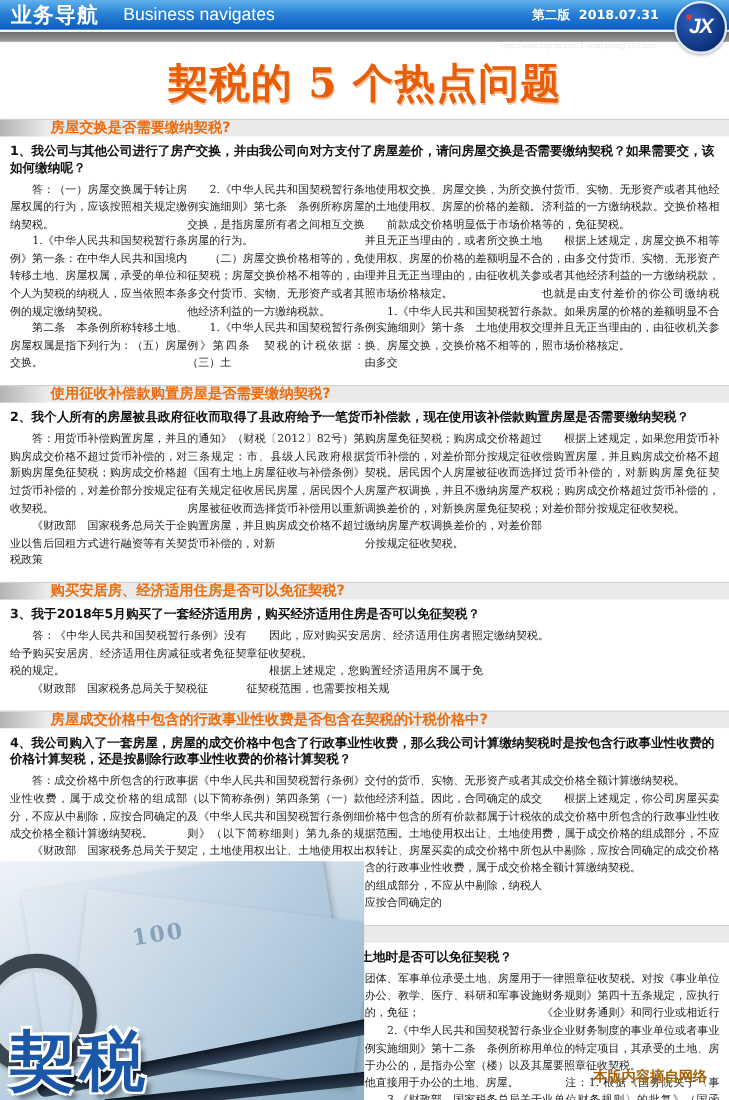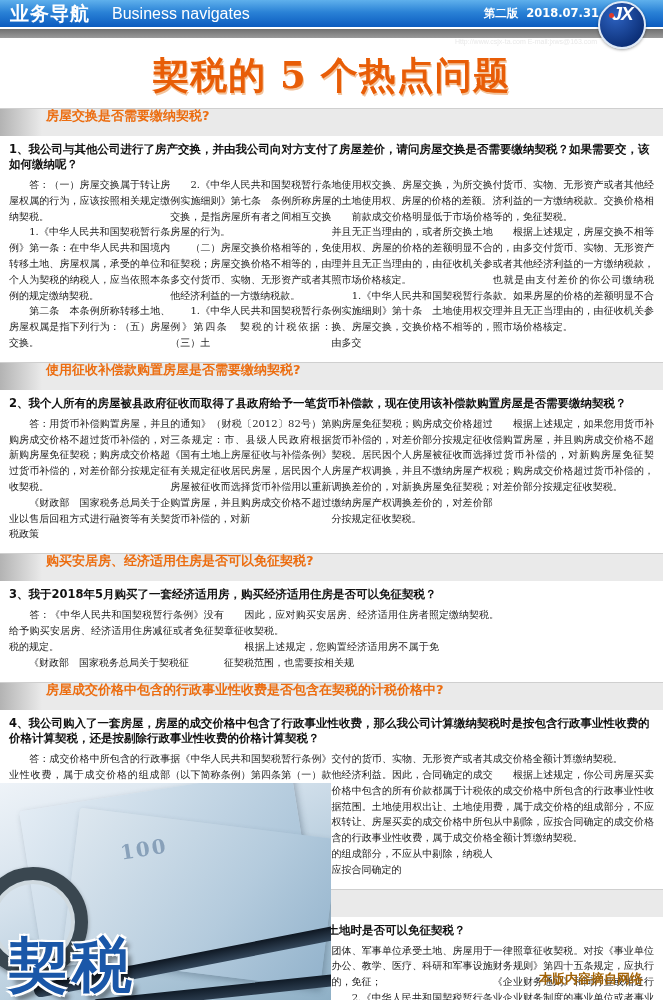--- a/index.html
+++ b/index.html
@@ -11,34 +11,34 @@
   .masthead-cn{color:#fff;font-family:"DejaVu Sans",sans-serif;font-weight:bold;font-size:19px;
                margin-left:10px;letter-spacing:1px;}
   .masthead-en{color:#fff;font-family:"Liberation Sans",sans-serif;font-size:16px;margin-left:22px;}
   .edition{margin-left:auto;margin-right:64px;color:#fff;font-family:"DejaVu Sans",sans-serif;
            font-weight:bold;font-size:11.5px;display:flex;gap:8px;}
   .whitegap{height:2px;background:#fff;}
   .graybar{height:9px;background:linear-gradient(180deg,#6f6f6f,#9a9a9a);
            text-align:right;}
   .contact{display:inline-block;color:#e9e9e9;font-family:"Liberation Sans",sans-serif;font-size:7px;
            line-height:9px;padding-right:66px;}
-  .logo{position:absolute;top:1px;right:17px;width:44px;height:44px;border-radius:50%;z-index:5;
+  .logo{position:absolute;top:1px;right:2px;width:44px;height:44px;border-radius:50%;z-index:5;
         background:radial-gradient(circle at 35% 30%,#2d62c0,#0c2f77 75%);
         border:2px solid #dfe9f6;box-shadow:0 1px 3px rgba(0,0,0,.35);
-        display:flex;align-items:flex-start;justify-content:center;}
+        display:flex;align-items:center;justify-content:center;}
   .logo span{color:#fff;font-family:"Liberation Sans",sans-serif;font-style:italic;
              font-weight:bold;font-size:19px;letter-spacing:-1px;}
   .logo .dot{position:absolute;left:9px;top:10px;width:5px;height:5px;border-radius:50%;background:#e03a2a;}
   
   .main-title{margin-top:15px;text-align:center;color:#e85d07;
               font-family:"DejaVu Serif",serif;font-weight:bold;font-size:37px;line-height:44px;
               letter-spacing:1px;text-shadow:1px 2px 0 #f3c39b;}
   
   .sec{margin-top:9px;}
-  .sec-bar{position:relative;height:27px;background:#eaeaea;margin-top:12px;}
+  .sec-bar{position:relative;height:15px;background:#eaeaea;margin-top:12px;}
   .sec-bar::before{content:"";position:absolute;left:0;top:0;width:42px;height:100%;
                    background:linear-gradient(90deg,#b3b3b3,#eaeaea);}
   .sec-bar::after{content:"";position:absolute;left:0;top:-1px;width:100%;height:1px;background:#cfcfcf;}
   .sec-heading{position:absolute;left:46px;top:-2px;color:#ec6d10;
                font-family:"DejaVu Sans",sans-serif;font-weight:bold;font-size:13px;white-space:nowrap;}
   .question{margin:6px 9px 3px 9px;color:#111;font-family:"DejaVu Sans",sans-serif;
             font-weight:bold;font-size:11.5px;line-height:15px;}
   .cols{display:flex;gap:0;padding:2px 9px 0 9px;}
   .col{flex:1;min-width:0;color:#222;font-size:10px;line-height:1.58;text-align:justify;
        white-space:pre-line;}

